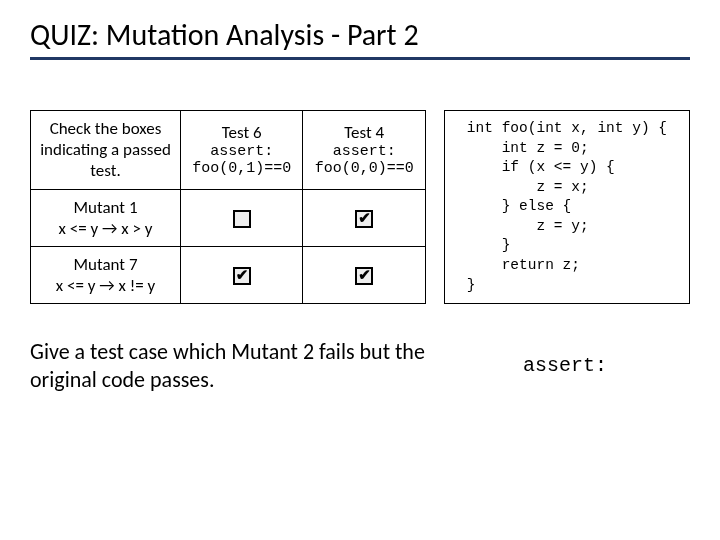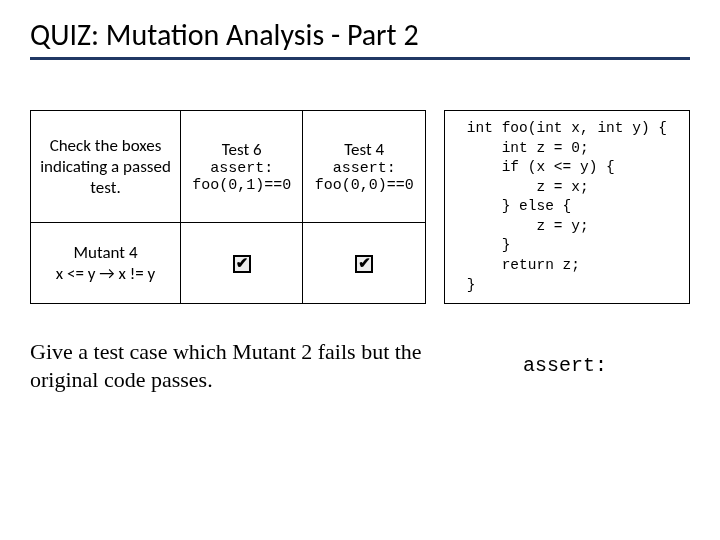--- a/index.html
+++ b/index.html
@@ -72,21 +72,20 @@
   .bottom {
     margin-top: 34px;
     display: flex;
     align-items: center;
     gap: 10px;
   }
   .prompt {
     font-size: 22px;
     line-height: 1.25;
     max-width: 400px;
-    font-family: Liberation Serif, serif;
   }
   .assert-block {
     font-family: "Courier New", monospace;
     font-size: 20px;
     text-align: center;
     flex: 1;
   }
   .blank {
     display: inline-block;
     width: 40px;
@@ -113,21 +112,29 @@
 foo(0,1)==0</div>
       </td>
       <td>
         <div>Test 4</div>
         <div class="mono" style="white-space:pre">assert:
 foo(0,0)==0</div>
       </td>
     </tr>
     <tr>
       <td>
-        <div>Mutant 4</div>
+        <div>Mutant 1</div>
+        <div>x &lt;= y  →  x &gt; y</div>
+      </td>
+      <td><span class="checkbox"></span></td>
+      <td><span class="checkbox checked"></span></td>
+    </tr>
+    <tr>
+      <td>
+        <div>Mutant 7</div>
         <div>x &lt;= y  → x != y</div>
       </td>
       <td><span class="checkbox checked"></span></td>
       <td><span class="checkbox checked"></span></td>
     </tr>
   </tbody>
     </table>
 
   <div class="codebox">int foo(int x, int y) {
     int z = 0;

